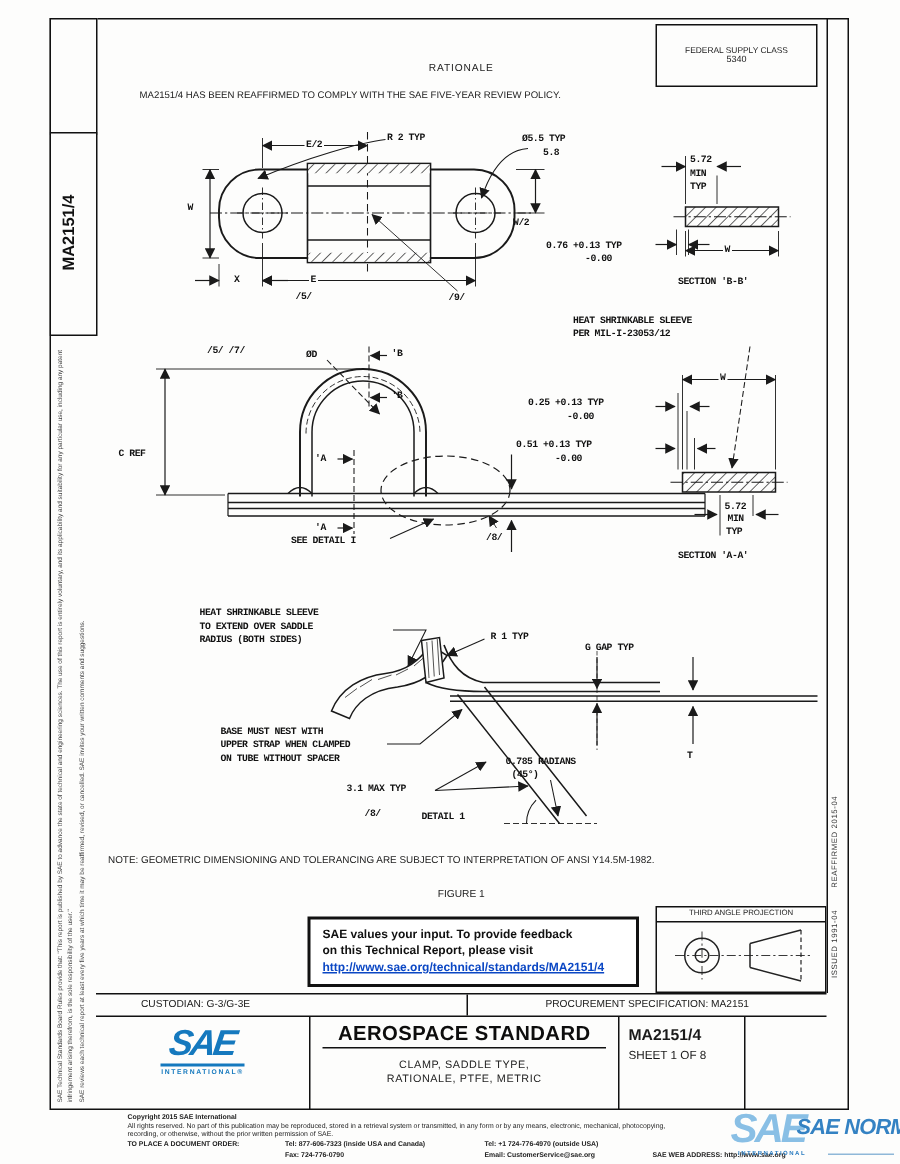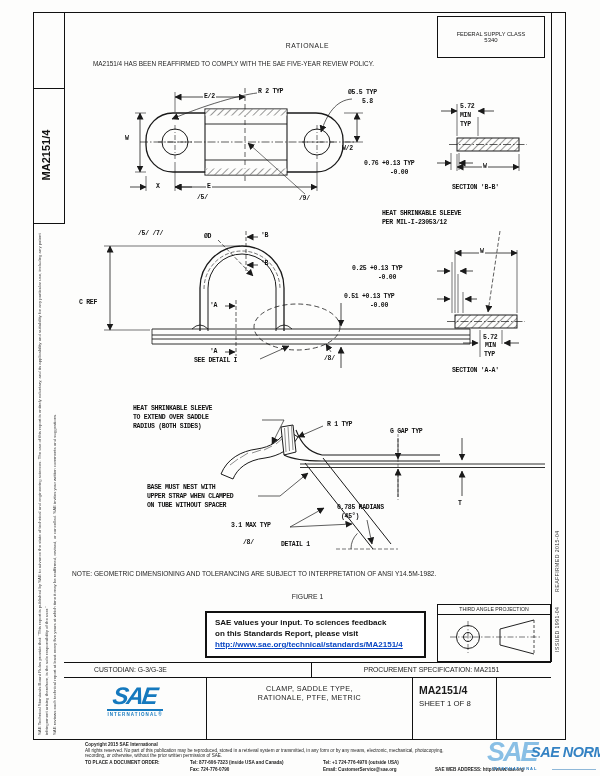--- a/index.html
+++ b/index.html
@@ -237,22 +237,22 @@
   <div class="ml" style="left:337px;top:504px;">0.785 RADIANS</div>
   <div class="ml" style="left:341px;top:513px;">(45°)</div>
   <div class="ml" style="left:243px;top:539px;">/8/</div>
   <div class="ml" style="left:281px;top:541px;">DETAIL 1</div>
   <div class="ml" style="left:458px;top:500px;">T</div>
 
   <div class="sans" style="left:72px;top:570px;font-size:6.6px;">NOTE:  GEOMETRIC DIMENSIONING AND TOLERANCING ARE SUBJECT TO INTERPRETATION OF ANSI Y14.5M-1982.</div>
   <div class="sans ctr" style="left:64px;top:593px;width:487px;">FIGURE 1</div>
 
   <div class="fb">
-    <div>SAE values your input. To sciences feedback</div>
-    <div>on this Standards Report, please visit</div>
+    <div>SAE values your input. To provide feedback</div>
+    <div>on this Technical Report, please visit</div>
     <a href="#">http://www.sae.org/technical/standards/MA2151/4</a>
   </div>
 
   <div class="proj">
     <div class="cap">THIRD ANGLE PROJECTION</div>
     <svg width="112" height="45" viewBox="0 0 112 45">
       <g stroke="#222" fill="none" stroke-width="1">
         <circle cx="30" cy="22" r="11.5"></circle>
         <circle cx="30" cy="22" r="4.5"></circle>
         <path d="M30 6 V38" stroke-width=".6" stroke-dasharray="6 2 1.5 2"></path>
@@ -268,20 +268,21 @@
     <div class="c2">PROCUREMENT SPECIFICATION: MA2151</div>
   </div>
   <div class="tb-row2">
     <div class="cell" style="width:143px;text-align:center;">
       <div style="display:inline-block;margin-top:4px;">
         <div class="logo-sae">SAE</div>
         <div class="logo-sub" style="border-top:2px solid #1579be;padding-top:1px;">INTERNATIONAL®</div>
       </div>
     </div>
     <div class="cell" style="width:206px;">
+      <div class="doc-type">AEROSPACE STANDARD</div>
       <div class="doc-title">
         <div>CLAMP, SADDLE TYPE,</div>
         <div>RATIONALE, PTFE, METRIC</div>
       </div>
     </div>
     <div class="cell" style="width:84px;padding:6px 0 0 6px;">
       <div style="font:700 10.5px 'Liberation Sans',sans-serif;">MA2151/4</div>
       <div style="font:400 7.8px 'Liberation Sans',sans-serif;margin-top:3px;">SHEET 1 OF 8</div>
     </div>
     <div class="cell" style="flex:1;border-right:none;"></div>

